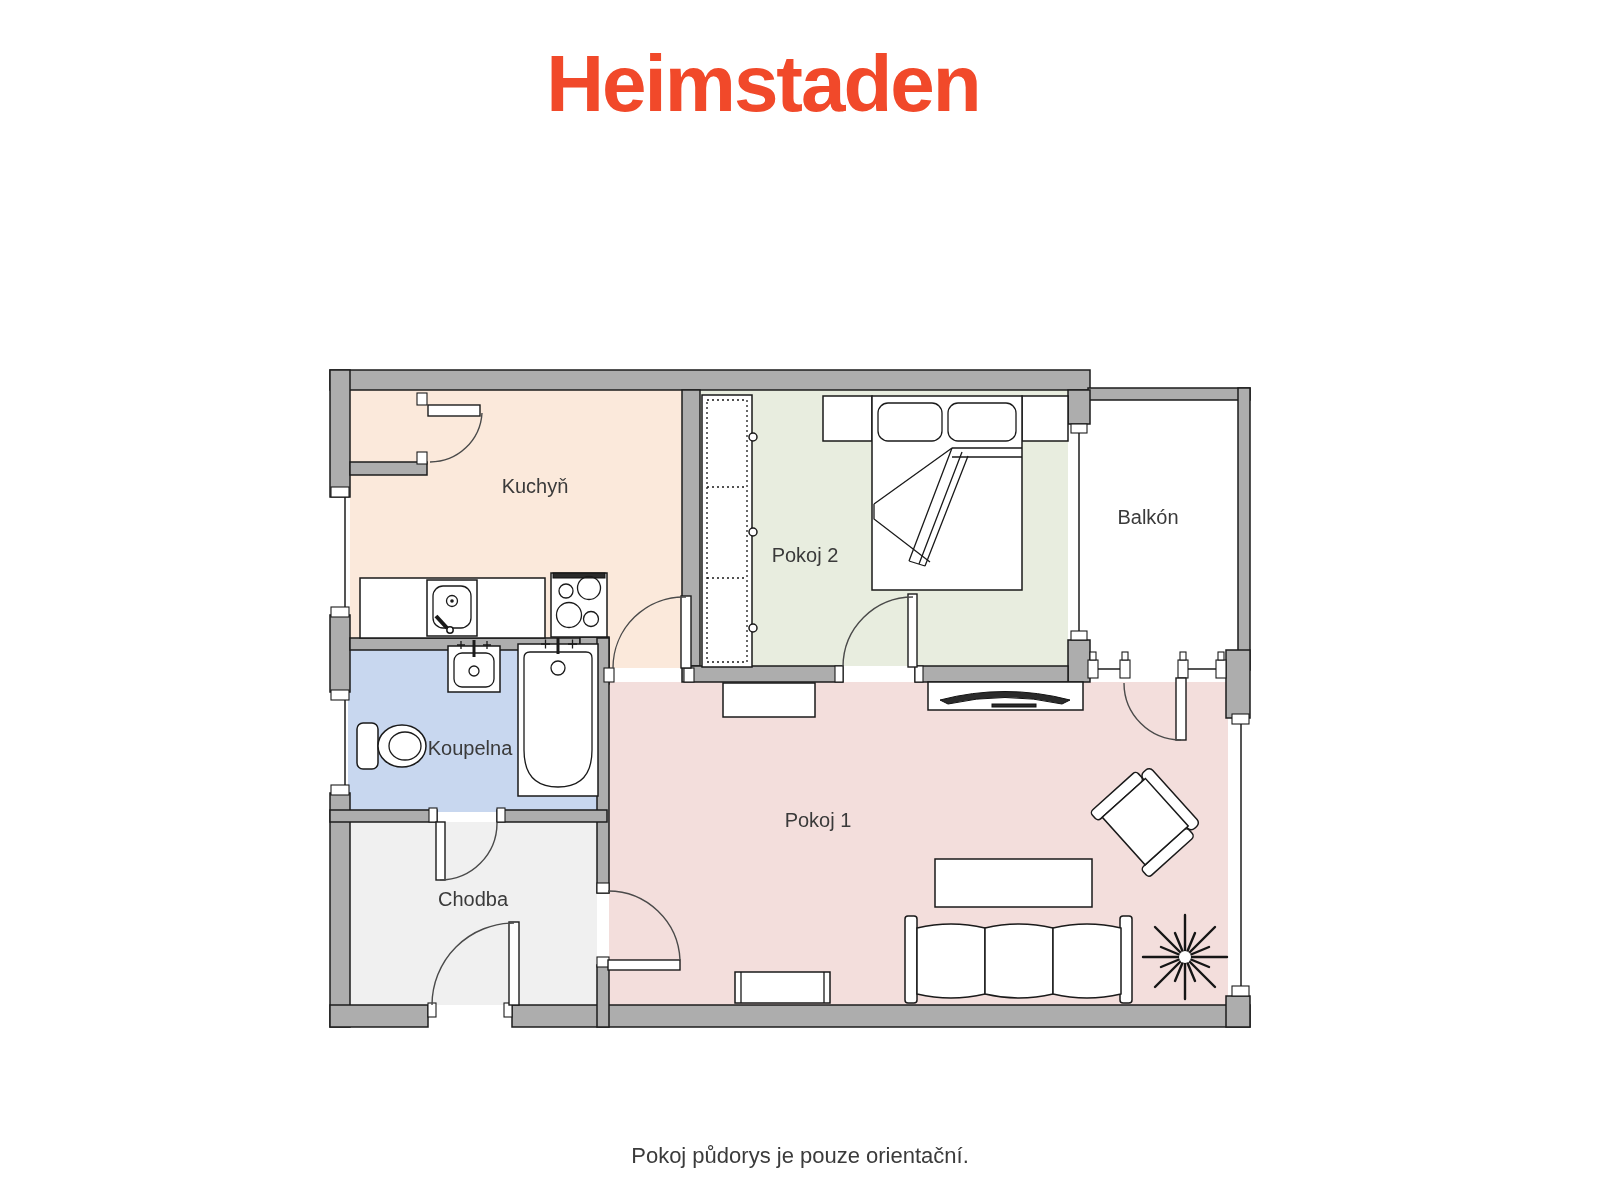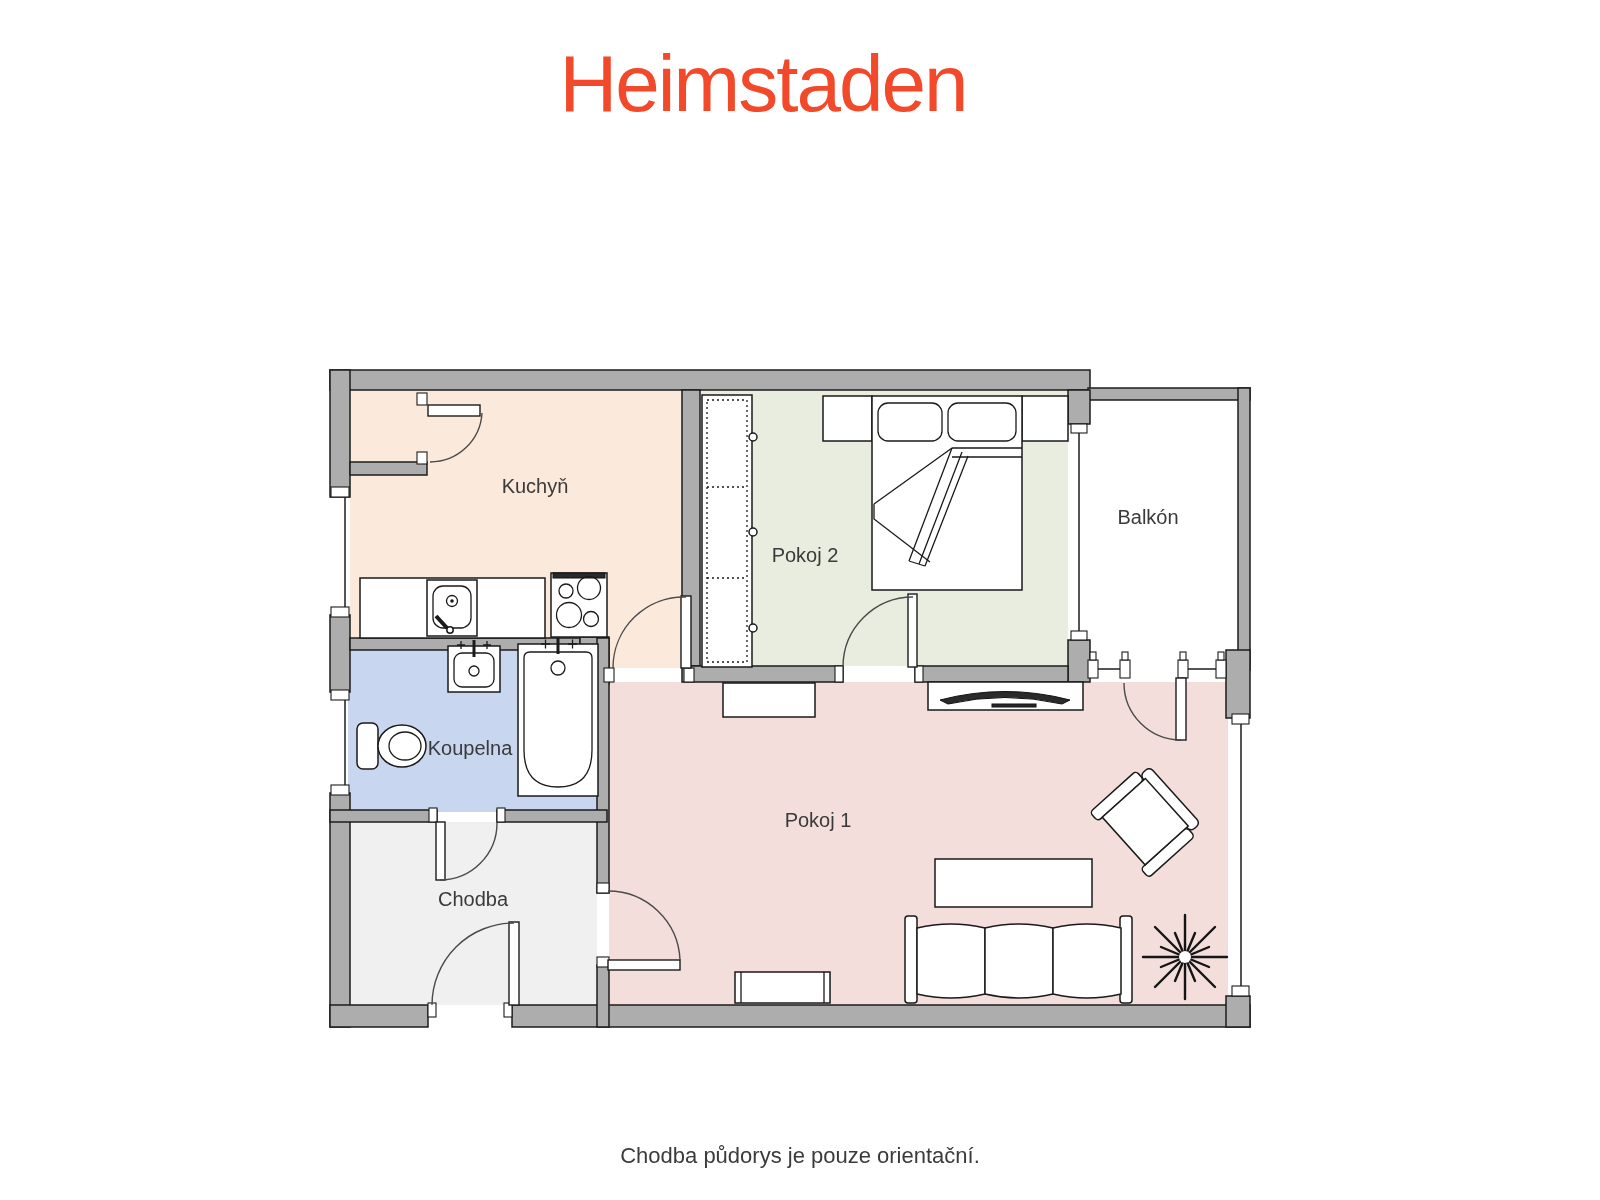--- a/index.html
+++ b/index.html
@@ -1,19 +1,19 @@
 <!DOCTYPE html>
 <html style="--brand: #F1492A; --wall: #ADADAD; --line: #1C1C1C; --label: #3A3A3A;"><head>
 <meta charset="utf-8">
 <style>
   html,body { margin:0; padding:0; background:#ffffff; width:1600px; height:1200px; overflow:hidden; }
   body { font-family:"Liberation Sans", sans-serif; position:relative; }
   .logo {
     position:absolute; top:38px; left:0; width:1526px; text-align:center;
-    font-size:80px; font-weight:normal; letter-spacing:-2px; color:var(--brand,#F1492A);
+    font-size:80px; font-weight:bold; letter-spacing:-2px; color:var(--brand,#F1492A);
   }
   .footer-note {
     position:absolute; top:1143px; left:0; width:1600px; text-align:center;
     font-size:22px; color:#3b3b3b;
   }
   svg.plan { position:absolute; top:0; left:0; }
   .wall rect { fill:var(--wall,#ADADAD); stroke:var(--line,#1c1c1c); stroke-width:1.5; }
   .win  { stroke:var(--line,#1c1c1c); stroke-width:1.5; }
   .jamb { fill:#ffffff; stroke:var(--line,#1c1c1c); stroke-width:1.1; }
   .leaf { fill:#ffffff; stroke:var(--line,#1c1c1c); stroke-width:1.4; }
@@ -277,13 +277,13 @@
   <g class="labels">
     <text x="535" y="493">Kuchyň</text>
     <text x="805" y="562">Pokoj 2</text>
     <text x="1148" y="524">Balkón</text>
     <text x="470" y="755">Koupelna</text>
     <text x="473" y="906">Chodba</text>
     <text x="818" y="827">Pokoj 1</text>
   </g>
 </svg>
 
-<div class="footer-note">Chodba půdorys je pouze orientační.</div>
+<div class="footer-note">Pokoj půdorys je pouze orientační.</div>
 
 </body></html>

